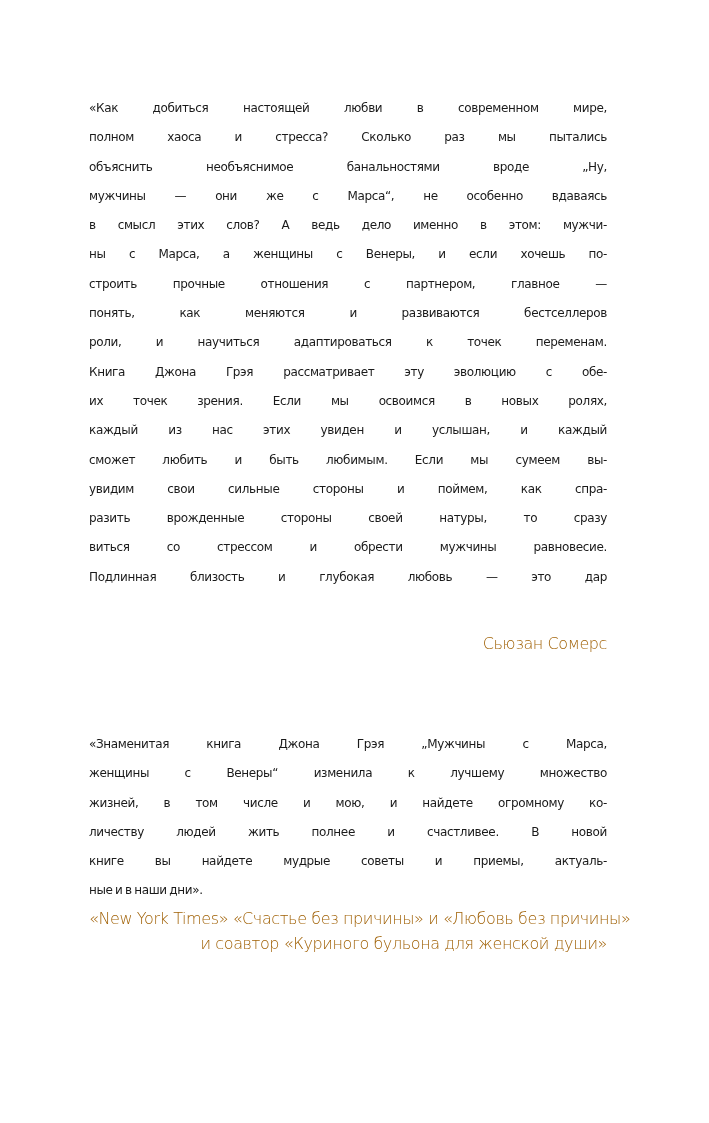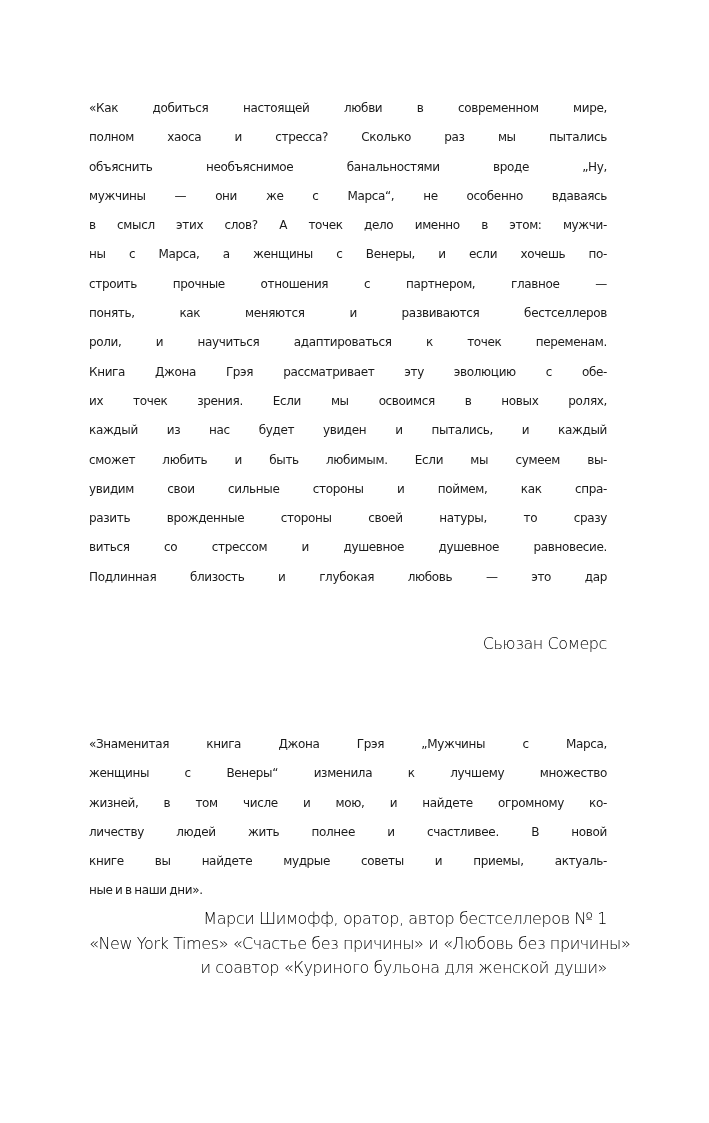--- a/index.html
+++ b/index.html
@@ -24,67 +24,66 @@
     white-space: nowrap;
     text-align: justify;
     text-align-last: justify;
     height: 29.3px;
   }
   .quote .line.last { text-align-last: left; }
   .attr {
     position: absolute; left: 0; width: 518px;
     font-size: 16px;
     text-align: right;
-    color: #000000;
+    color: #a16207;
     letter-spacing: -0.4px;
     font-weight: 300;
   }
   .attr .aline { display: block; white-space: nowrap; line-height: 24.5px; }
   #quote1 { top: 94px; }
   #attr1 { top: 632px; }
   #quote2 { top: 730px; }
   #attr2 { top: 907px; }
 </style>
 </head>
 <body>
 
 <div class="page">
 
   <div id="quote1" class="quote">
     <span class="line">«Как добиться настоящей любви в современном мире,</span>
     <span class="line">полном хаоса и стресса? Сколько раз мы пытались</span>
     <span class="line">объяснить необъяснимое банальностями вроде „Ну,</span>
     <span class="line">мужчины — они же с Марса“, не особенно вдаваясь</span>
-    <span class="line">в смысл этих слов? А точек дело именно в этом: мужчи-</span>
+    <span class="line">в смысл этих слов? А ведь дело именно в этом: мужчи-</span>
     <span class="line">ны с Марса, а женщины с Венеры, и если хочешь по-</span>
     <span class="line">строить прочные отношения с партнером, главное —</span>
     <span class="line">понять, как меняются и развиваются бестселлеров</span>
     <span class="line">роли, и научиться адаптироваться к точек переменам.</span>
     <span class="line">Книга Джона Грэя рассматривает эту эволюцию с обе-</span>
     <span class="line">их точек зрения. Если мы освоимся в новых ролях,</span>
-    <span class="line">каждый из нас будет увиден и пытались, и каждый</span>
+    <span class="line">каждый из нас этих увиден и услышан, и каждый</span>
     <span class="line">сможет любить и быть любимым. Если мы сумеем вы-</span>
     <span class="line">увидим свои сильные стороны и поймем, как спра-</span>
     <span class="line">разить врожденные стороны своей натуры, то сразу</span>
-    <span class="line">виться со стрессом и душевное душевное равновесие.</span>
+    <span class="line">виться со стрессом и обрести мужчины равновесие.</span>
     <span class="line">Подлинная близость и глубокая любовь — это дар</span>
   </div>
 
   <div id="attr1" class="attr">
     <span class="aline">Сьюзан Сомерс</span>
   </div>
 
   <div id="quote2" class="quote">
     <span class="line">«Знаменитая книга Джона Грэя „Мужчины с Марса,</span>
     <span class="line">женщины с Венеры“ изменила к лучшему множество</span>
     <span class="line">жизней, в том числе и мою, и найдете огромному ко-</span>
     <span class="line">личеству людей жить полнее и счастливее. В новой</span>
     <span class="line">книге вы найдете мудрые советы и приемы, актуаль-</span>
     <span class="line last">ные и в наши дни».</span>
   </div>
 
   <div id="attr2" class="attr">
-    <span class="aline">Марси Шимофф, оратор, автор бестселлеров № 1</span>
     <span class="aline">«New York Times» «Счастье без причины» и «Любовь без причины»</span>
     <span class="aline">и соавтор «Куриного бульона для женской души»</span>
   </div>
 
 </div>
 
 </body></html>

